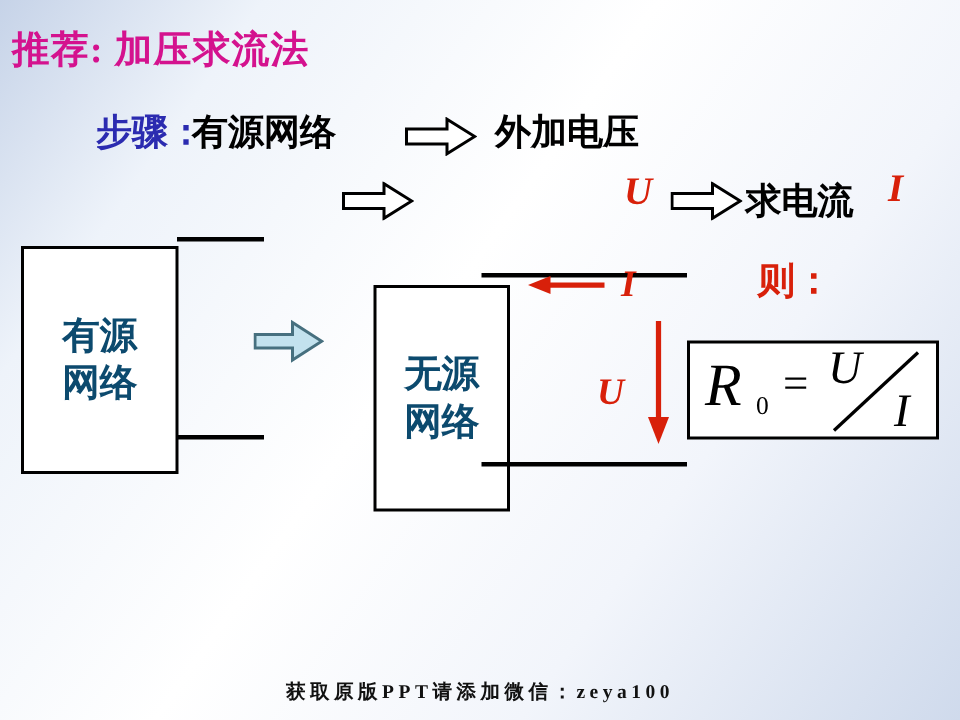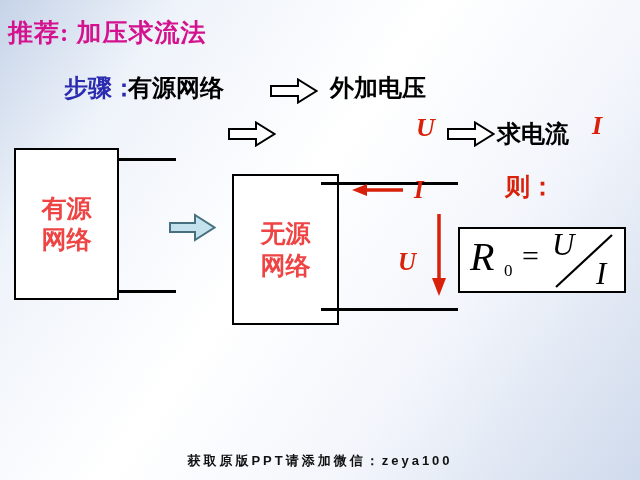--- a/index.html
+++ b/index.html
@@ -15,24 +15,24 @@
   .srcnet{ left:128px; top:72px; }
   .psvnet{ left:330px; top:72px; }
   .applyv{ left:287px; top:117px; }
   .findi{ left:497px; top:106px;margin-top:12px; }
   .sym{ font-size:26px; font-weight:bold; font-style:italic; color:#d8200a; font-family:"Liberation Serif", serif; }
   .u1{ left:416px; top:113px; }
   .i1{ left:592px; top:111px; }
   .netbox{
     position:absolute; border:2.5px solid #000; background:#fff;
     display:flex; flex-direction:column; align-items:center; justify-content:center;
-    color:#ef4444; font-size:25px; font-weight:600; line-height:1.25; text-align:center;
+    color:#0c4a6e; font-size:25px; font-weight:600; line-height:1.25; text-align:center;margin-top:16px;
   }
   .box-active{ left:14px; top:148px; width:105px; height:152px; }
-  .box-passive{ left:232px; top:174px; width:107px; height:151px; }
+  .box-passive{ left:249px; top:174px; width:91px; height:151px; }
   .wire{ position:absolute; background:#000; height:3px; }
   .w1{ left:118px; top:158px; width:58px; }
   .w2{ left:118px; top:290px; width:58px; }
   .w3{ left:321px; top:182px; width:137px; }
   .w4{ left:321px; top:308px; width:137px; }
   .arrsvg{ position:absolute; }
   .arr1{ left:270px; top:78px; }
   .arr2{ left:228px; top:121px; }
   .arr3{ left:447px; top:121px; }
   .cyanarr{ left:169px; top:213px; }
@@ -46,21 +46,21 @@
     background:#fff; border:2px solid #000;
   }
   .formula .fr{ position:absolute; font-style:italic; font-family:"Liberation Serif", serif; color:#000; }
   .f-r{ left:10px; top:4px; font-size:40px; }
   .f-sub{ left:44px; top:32px; font-size:17px; font-style:normal !important; }
   .f-eq{ left:62px; top:10px; font-size:30px; font-style:normal !important; }
   .f-num{ left:92px; top:-2px; font-size:31px; }
   .f-den{ left:136px; top:27px; font-size:31px; }
   .footer{
     left:0; right:0; top:452px; text-align:center; font-size:13px; font-weight:bold;
-    color:#111; letter-spacing:3px; font-family:Liberation Sans, sans-serif;
+    color:#111; letter-spacing:3px; font-family:Liberation Serif, serif;
   }
 </style>
 </head>
 <body>
 
 <div class="slide">
 
   <div class="abs title">推荐: 加压求流法</div>
 
   <span class="abs cn step">步骤：</span>

